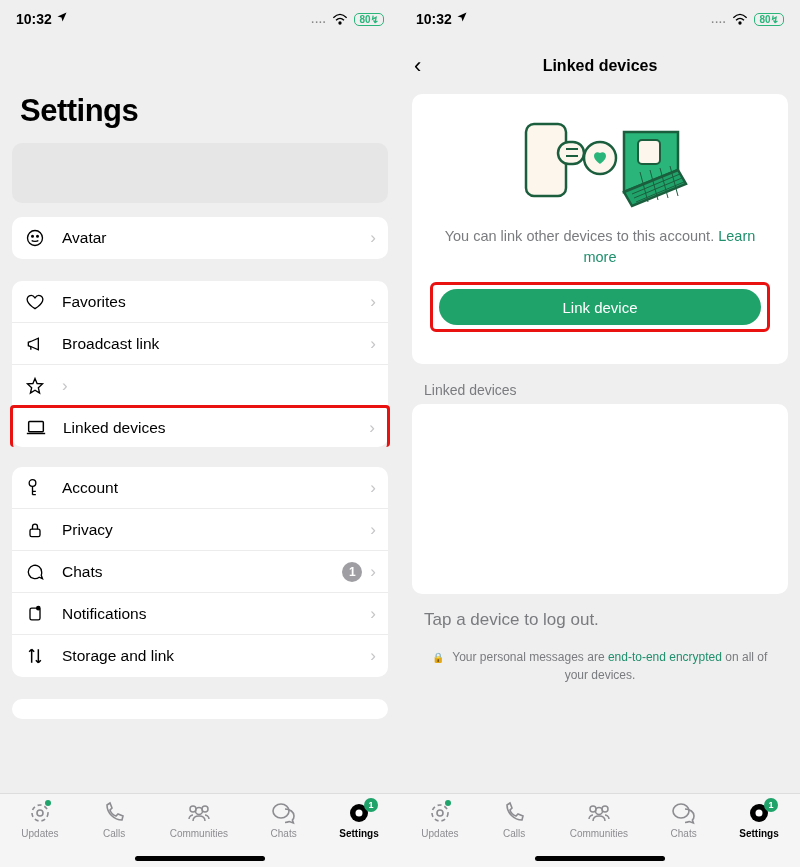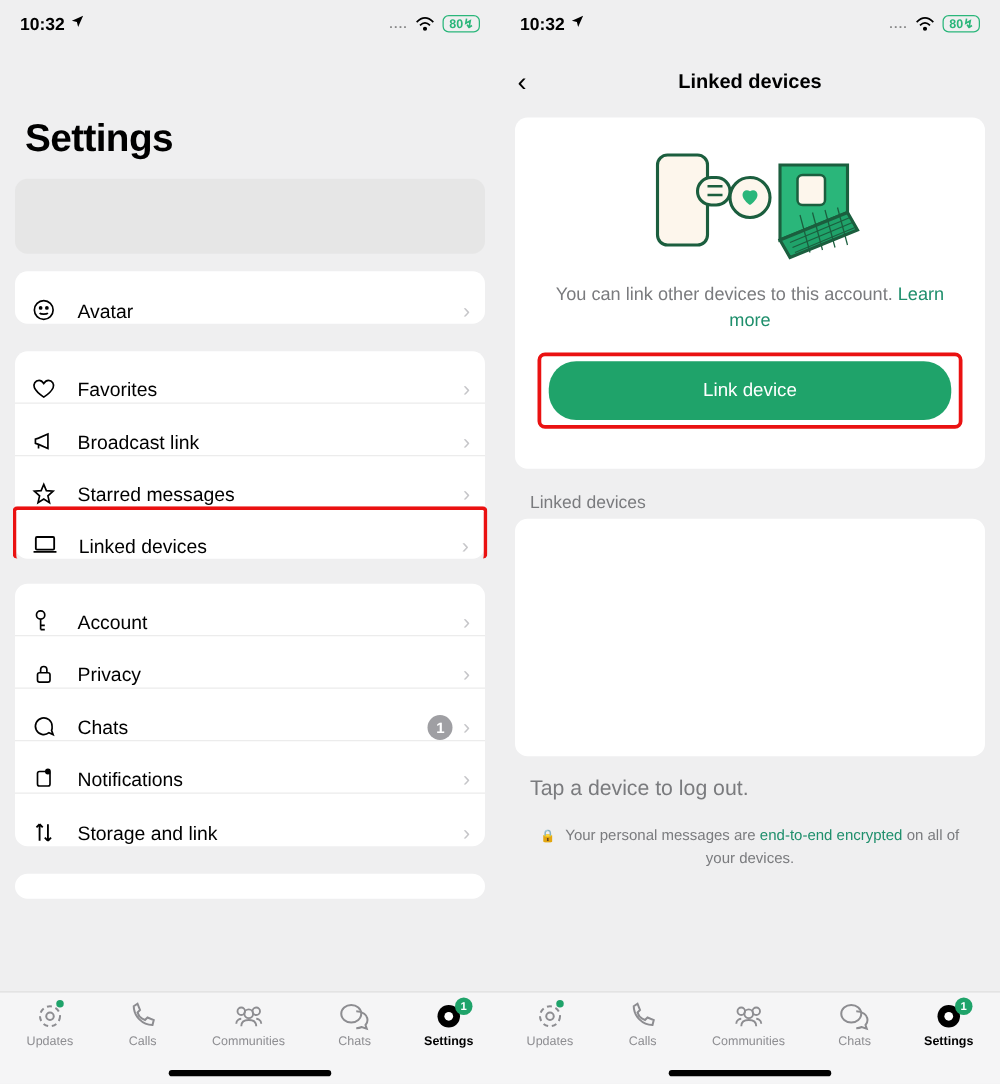--- a/index.html
+++ b/index.html
@@ -35,21 +35,21 @@
     padding:0 4px; font-size:10px; font-weight:700;
   }
   
   .s1-content { padding: 0 12px; flex:1; overflow:hidden;}
   .page-title { font-size:31px; font-weight:800; margin: 55px 0 14px 8px; letter-spacing:-0.5px;}
   .card {
     background:#fff; border-radius:10px; margin-bottom:22px;
   }
   .profile-placeholder { height:60px; background:#e6e6e6; border-radius:10px; margin-bottom:14px;}
   .row {
-    display:flex; align-items:flex-end; height:42px; padding:0 12px;
+    display:flex; align-items:center; height:42px; padding:0 12px;
     border-bottom:1px solid #ececec; position:relative;
   }
   .row:last-child { border-bottom:none; }
   .row .ic { width:22px; height:22px; display:flex; align-items:center; justify-content:center; margin-right:16px; color:#000;}
   .row .lbl { font-size:15.5px; color:#000; flex:1; }
   .chev { color:#c6c6c9; font-size:17px; font-weight:300;}
   .row-badge {
     background:#9f9fa3; color:#fff; border-radius:50%; width:20px; height:20px;
     display:flex; align-items:center; justify-content:center; font-size:12px; font-weight:600;
     margin-right:8px;
@@ -66,21 +66,21 @@
   .s2-title { font-size:16px; font-weight:600; }
   .hero-card {
     background:#fff; border-radius:10px; margin:6px 12px 18px 12px; padding:18px 18px 32px 18px;
     display:flex; flex-direction:column; align-items:center;
   }
   .illus { width:180px; height:100px; margin-bottom:14px; }
   .hero-text { font-size:14.5px; color:#7a7b7e; text-align:center; line-height:1.45; margin-bottom:14px;}
   .hero-text a { color:#1f8f6c; text-decoration:none;}
   .link-btn-wrap { border:3px solid #ea1111; border-radius:6px; padding:4px 6px; width:100%; }
   .link-btn {
-    background:#1fa36a; color:#fff; border:none; width:100%; height:47px;
+    background:#1fa36a; color:#fff; border:none; width:100%; height:36px;
     border-radius:22px; font-size:15px; font-weight:500;
   }
   .section-heading { font-size:14px; color:#7a7b7e; margin:0 24px 6px 24px;}
   .device-list { background:#fff; border-radius:10px; margin:0 12px 16px 12px; height:190px;}
   .hint { font-size:17px; color:#7a7b7e; text-align:left; margin:0 24px 18px 24px;}
   .encrypt-note { font-size:12px; color:#7a7b7e; text-align:center; margin:0 24px; line-height:1.5;}
   .encrypt-note a { color:#1f8f6c; text-decoration:none;}
   .lock-i { font-size:10px; margin-right:4px;}
   
   .tabbar {
@@ -167,21 +167,20 @@
         </span>
         <span class="lbl">Broadcast link</span>
         <span class="chev">›</span>
       </div>
       <div class="row">
         <span class="ic">
           <svg width="20" height="20" viewBox="0 0 24 24" fill="none" stroke="#000" stroke-width="1.6">
               <path d="M12 3l2.5 6 6.5.5-5 4.5 1.5 6.5L12 17l-5.5 3.5L8 14 3 9.5l6.5-.5L12 3z"></path>
             </svg>
         </span>
-        <span class="lbl">Starred messages</span>
         <span class="chev">›</span>
       </div>
       <div class="row highlight-red">
         <span class="ic">
           <svg width="22" height="18" viewBox="0 0 24 18" fill="none" stroke="#000" stroke-width="1.6">
               <rect x="4" y="2" width="16" height="11" rx="1"></rect>
               <path d="M2 15h20"></path>
             </svg>
         </span>
         <span class="lbl">Linked devices</span>

